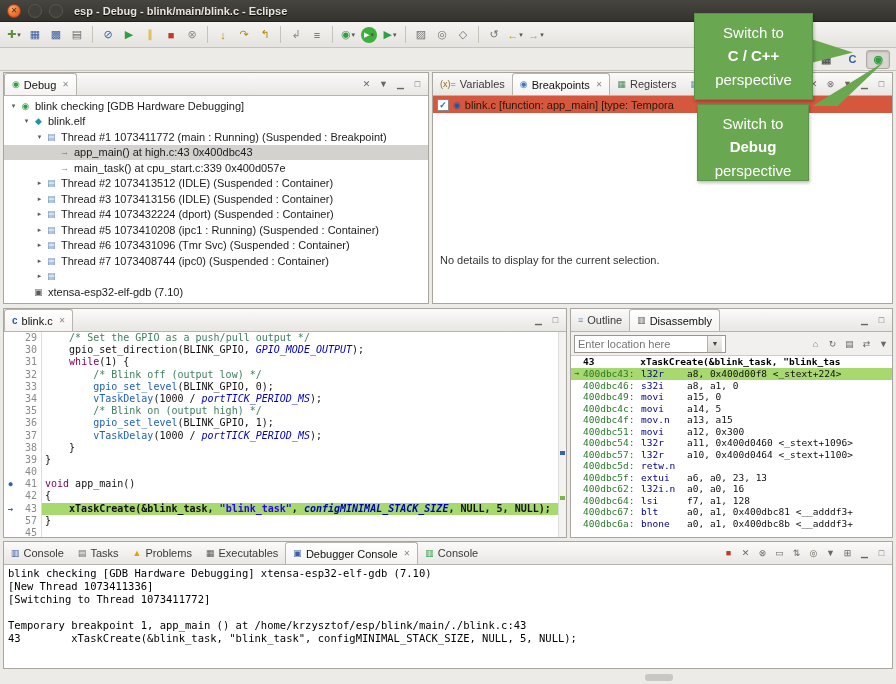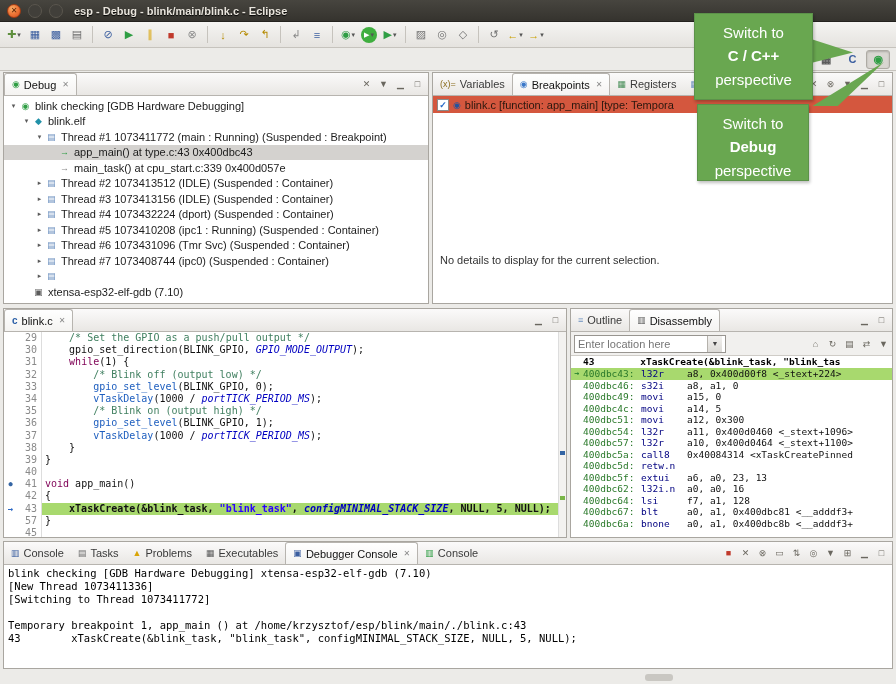--- a/index.html
+++ b/index.html
@@ -240,21 +240,21 @@
           <span class="tlabel">blink.elf</span>
         </div>
         <div class="trow" style="padding-left: 30px;">
           <span class="twisty">▾</span>
           <span class="ticon" style="color: rgb(107, 143, 191);">▤</span>
           <span class="tlabel">Thread #1 1073411772 (main : Running) (Suspended : Breakpoint)</span>
         </div>
         <div class="trow selected" style="padding-left: 43px;">
           <span class="twisty"></span>
           <span class="ticon" style="color: rgb(47, 158, 68);">→</span>
-          <span class="tlabel">app_main() at type.c:43 0x400dbc43</span>
+          <span class="tlabel">app_main() at high.c:43 0x400dbc43</span>
         </div>
         <div class="trow" style="padding-left: 43px;">
           <span class="twisty"></span>
           <span class="ticon" style="color: rgb(138, 138, 138);">→</span>
           <span class="tlabel">main_task() at cpu_start.c:339 0x400d057e</span>
         </div>
         <div class="trow" style="padding-left: 30px;">
           <span class="twisty">▸</span>
           <span class="ticon" style="color: rgb(107, 143, 191);">▤</span>
           <span class="tlabel">Thread #2 1073413512 (IDLE) (Suspended : Container)</span>
@@ -474,24 +474,24 @@
         <span class="pb">▼</span>
       </span>
   </div>
   <div class="disasm-body">
     <div class="dsrc">43        xTaskCreate(&amp;blink_task, "blink_tas</div>
     <div id="disasm-rows">
         <div class="drow cur"><span class="dmargin">→</span><span class="daddr">400dbc43:</span><span class="dmn">l32r</span><span class="dops">a8, 0x400d00f8 &lt;_stext+224&gt;</span></div>
         <div class="drow"><span class="dmargin"></span><span class="daddr">400dbc46:</span><span class="dmn">s32i</span><span class="dops">a8, a1, 0</span></div>
         <div class="drow"><span class="dmargin"></span><span class="daddr">400dbc49:</span><span class="dmn">movi</span><span class="dops">a15, 0</span></div>
         <div class="drow"><span class="dmargin"></span><span class="daddr">400dbc4c:</span><span class="dmn">movi</span><span class="dops">a14, 5</span></div>
+        <div class="drow"><span class="dmargin"></span><span class="daddr">400dbc4f:</span><span class="dmn">mov.n</span><span class="dops">a13, a15</span></div>
         <div class="drow"><span class="dmargin"></span><span class="daddr">400dbc51:</span><span class="dmn">movi</span><span class="dops">a12, 0x300</span></div>
         <div class="drow"><span class="dmargin"></span><span class="daddr">400dbc54:</span><span class="dmn">l32r</span><span class="dops">a11, 0x400d0460 &lt;_stext+1096&gt;</span></div>
         <div class="drow"><span class="dmargin"></span><span class="daddr">400dbc57:</span><span class="dmn">l32r</span><span class="dops">a10, 0x400d0464 &lt;_stext+1100&gt;</span></div>
-        <div class="drow"><span class="dmargin"></span><span class="daddr">400dbc5a:</span><span class="dmn">call8</span><span class="dops">0x40084314 &lt;xTaskCreatePinned</span></div>
         <div class="drow"><span class="dmargin"></span><span class="daddr">400dbc5d:</span><span class="dmn">retw.n</span><span class="dops"></span></div>
         <div class="drow"><span class="dmargin"></span><span class="daddr">400dbc5f:</span><span class="dmn">extui</span><span class="dops">a6, a0, 23, 13</span></div>
         <div class="drow"><span class="dmargin"></span><span class="daddr">400dbc62:</span><span class="dmn">l32i.n</span><span class="dops">a0, a0, 16</span></div>
         <div class="drow"><span class="dmargin"></span><span class="daddr">400dbc64:</span><span class="dmn">lsi</span><span class="dops">f7, a1, 128</span></div>
         <div class="drow"><span class="dmargin"></span><span class="daddr">400dbc67:</span><span class="dmn">blt</span><span class="dops">a0, a1, 0x400dbc81 &lt;__adddf3+</span></div>
         <div class="drow"><span class="dmargin"></span><span class="daddr">400dbc6a:</span><span class="dmn">bnone</span><span class="dops">a0, a1, 0x400dbc8b &lt;__adddf3+</span></div>
       </div>
   </div>
 </div>
 

